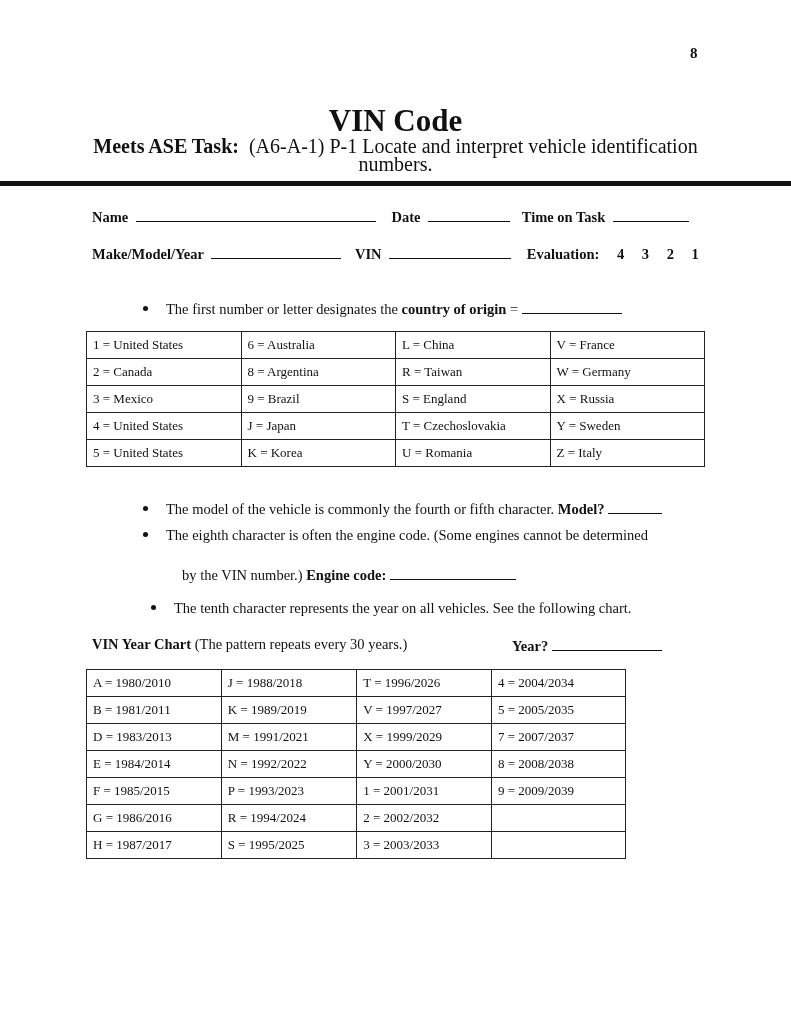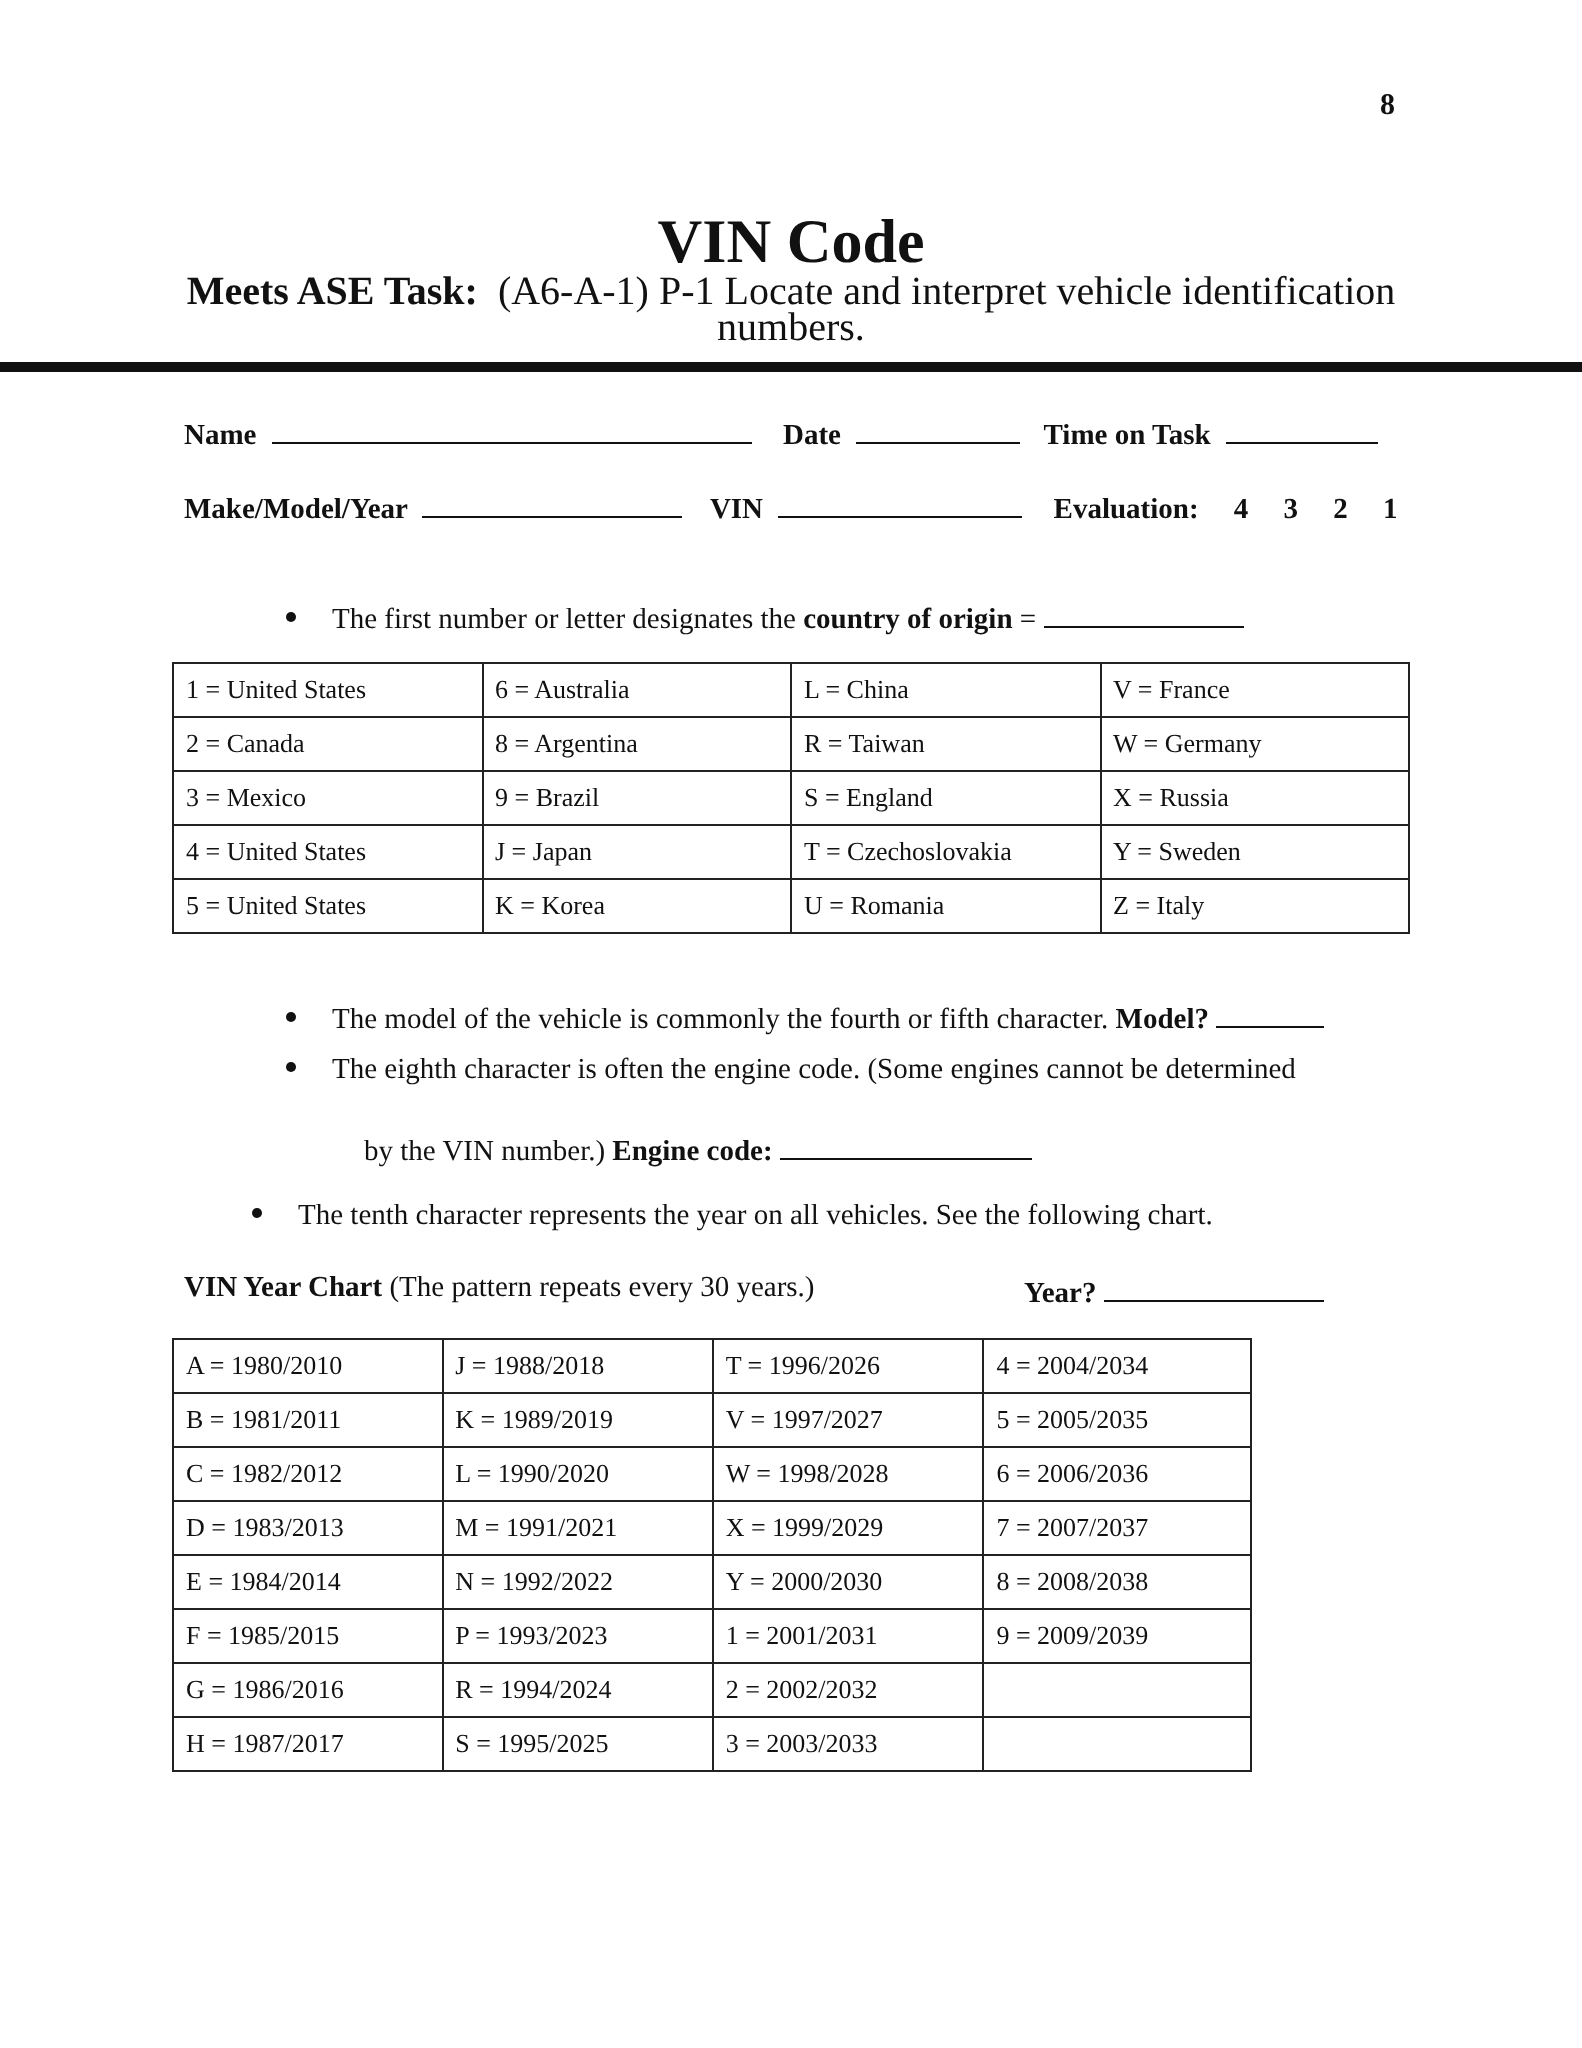--- a/index.html
+++ b/index.html
@@ -107,21 +107,21 @@
 
 <div class="abs bullet-line" style="left:143px;top:499px;">
   <span class="bullet"></span><span>The model of the vehicle is commonly the fourth or fifth character.  </span><b>Model?</b> <span class="blank" style="width:54px;"></span>
 </div>
 <div class="abs bullet-line" style="left:143px;top:527px;">
   <span class="bullet"></span><span>The eighth character is often the engine code.  (Some engines cannot be determined</span>
 </div>
 <div class="abs bullet-line" style="left:166px;top:565px;margin-left:16px;">
   <span>by the VIN number.)  </span><b>Engine code:</b> <span class="blank" style="width:126px;"></span>
 </div>
-<div class="abs bullet-line" style="left:126px;top:600px;">
+<div class="abs bullet-line" style="left:151px;top:600px;">
   <span class="bullet"></span><span>The tenth character represents the year on all vehicles.  See the following chart.</span>
 </div>
 
 <div class="abs bullet-line" style="left:92px;top:636px;">
   <b>VIN Year Chart</b><span> (The pattern repeats every 30 years.)</span>
 </div>
 <div class="abs bullet-line" style="left:512px;top:636px;">
   <b>Year?</b> <span class="blank" style="width:110px;"></span>
 </div>
 
@@ -137,26 +137,20 @@
       <td>A = 1980/2010</td>
       <td>J = 1988/2018</td>
       <td>T = 1996/2026</td>
       <td>4 = 2004/2034</td>
     </tr>
     <tr>
       <td>B = 1981/2011</td>
       <td>K = 1989/2019</td>
       <td>V = 1997/2027</td>
       <td>5 = 2005/2035</td>
-    </tr>
-    <tr>
-      <td>C = 1982/2012</td>
-      <td>L = 1990/2020</td>
-      <td>W = 1998/2028</td>
-      <td>6 = 2006/2036</td>
     </tr>
     <tr>
       <td>D = 1983/2013</td>
       <td>M = 1991/2021</td>
       <td>X = 1999/2029</td>
       <td>7 = 2007/2037</td>
     </tr>
     <tr>
       <td>E = 1984/2014</td>
       <td>N = 1992/2022</td>

